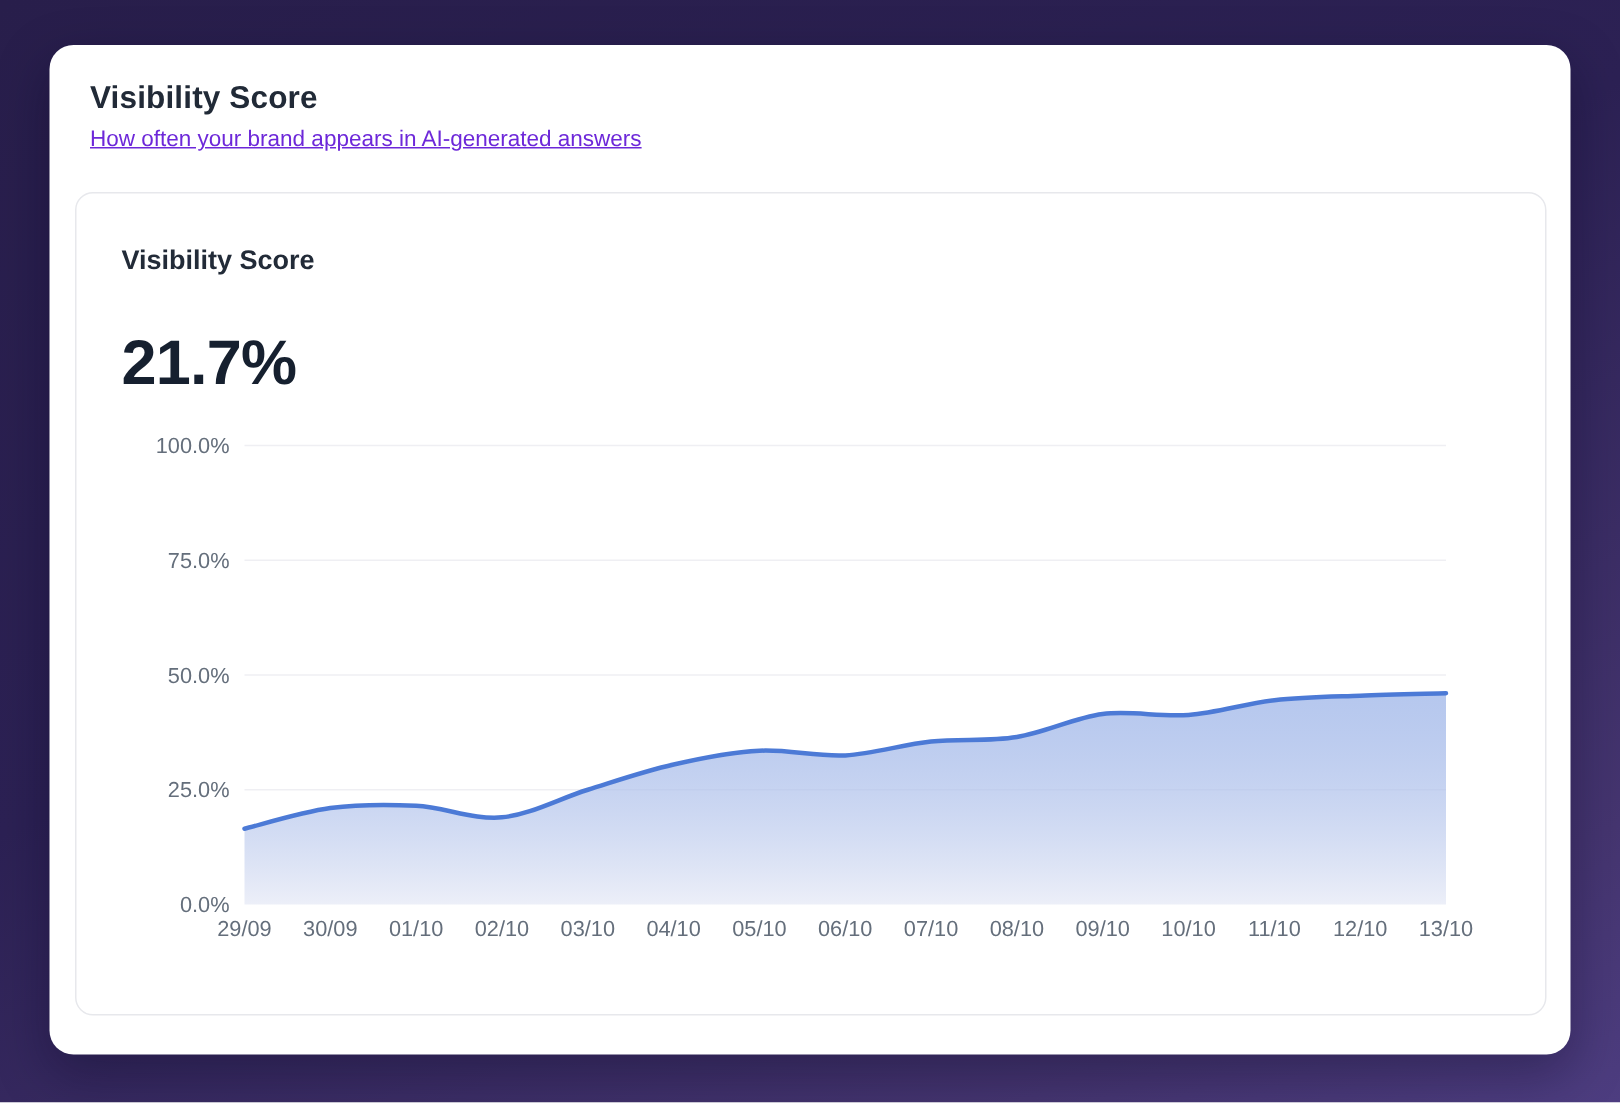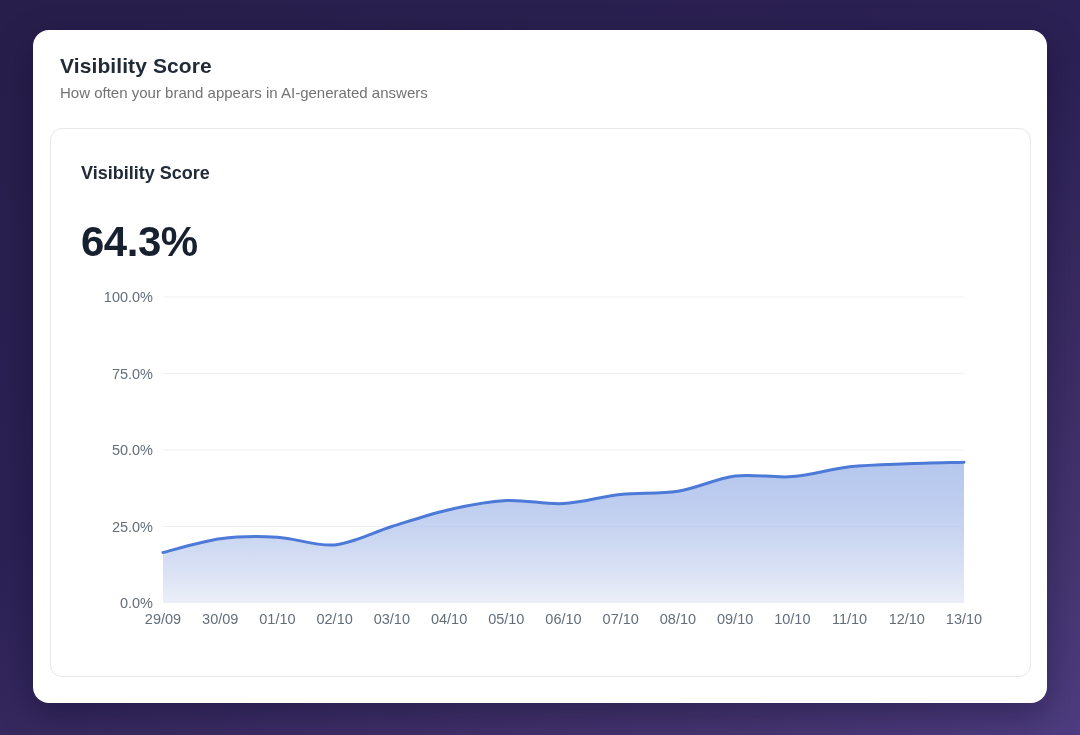--- a/index.html
+++ b/index.html
@@ -27,22 +27,23 @@
     font-size: 21px;
     font-weight: 700;
     color: #212a37;
     letter-spacing: 0.1px;
     line-height: 1.3;
   }
   .card .subtitle {
     margin-top: 4px;
     font-size: 15px;
     font-weight: 400;
-    color: #737373;
+    color: #6d28d9;
     line-height: 1.35;
+    text-decoration: underline;
   }
   .inner-card {
     position: absolute;
     left: 17px; top: 98px;
     width: 981px; height: 549px;
     background: #ffffff;
     border: 1px solid #e7e8ec;
     border-radius: 12px;
     padding: 34px 30px 0 30px;
   }
@@ -75,21 +76,21 @@
 </head>
 <body>
 
 <div class="page">
   <div class="card">
     <h1>Visibility Score</h1>
     <p class="subtitle">How often your brand appears in AI-generated answers</p>
 
     <div class="inner-card">
       <h2>Visibility Score</h2>
-      <div class="score">64.3%</div>
+      <div class="score">21.7%</div>
       <div class="chart" id="chart">
           <svg viewBox="0 0 920 355">
             <defs>
               <linearGradient id="areaGrad" x1="0" y1="0" x2="0" y2="1">
                 <stop offset="0" stop-color="rgba(122,154,224,0.55)"></stop>
                 <stop offset="1" stop-color="rgba(233,236,247,0.85)"></stop>
               </linearGradient>
             </defs>
             <text x="56" y="327" text-anchor="end">0.0%</text>
             <line x1="66" x2="867" y1="245.5" y2="245.5" stroke="#efeff3" stroke-width="1"></line>

